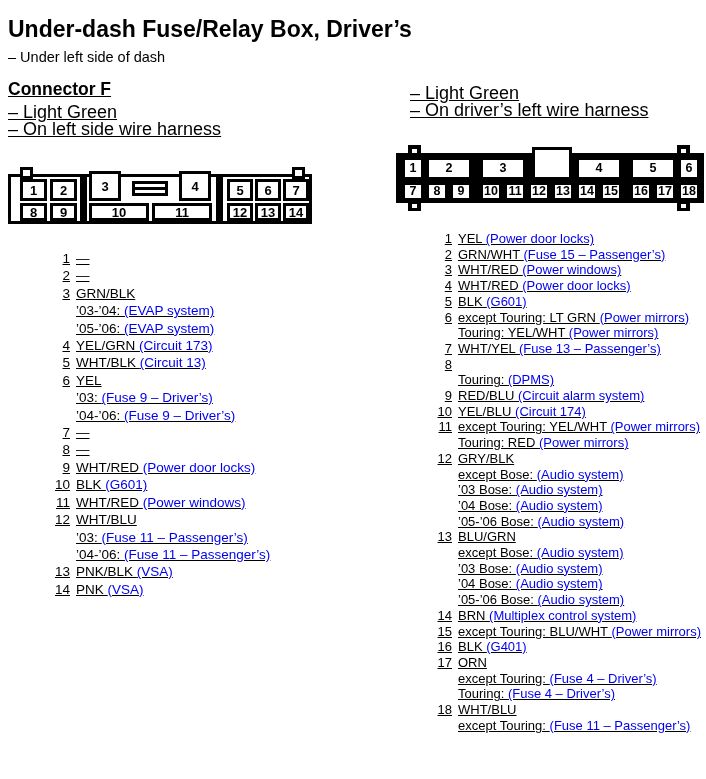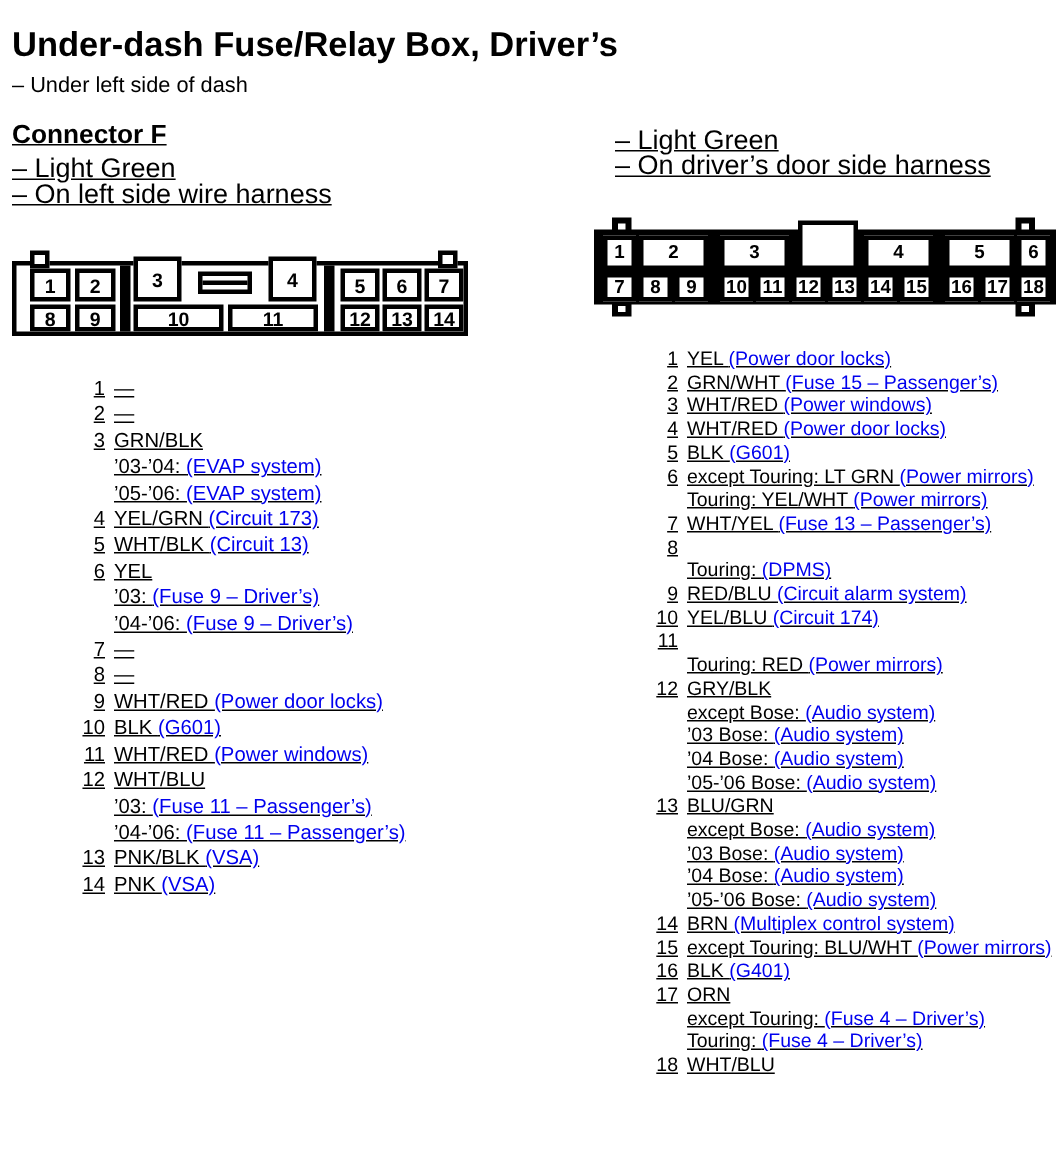--- a/index.html
+++ b/index.html
@@ -160,21 +160,21 @@
         <div class="pin-line">
           <span class="pin-num">14</span>
           <span class="pin-text"><span>PNK </span><span class="lnk">(VSA)</span></span>
         </div>
       </div>
   </section>
 
   <section class="col col-h">
     <div class="notes">
       <div class="note">– Light Green</div>
-      <div class="note">– On driver’s door side harness</div>
+      <div class="note">– On driver’s left wire harness</div>
     </div>
 
     <div class="dgm dgm-h">
       <div class="body-h" style="left:0;top:10px;width:308px;height:50px;"></div>
       <div class="tab-h" style="left:12px;top:2px;width:13px;height:11px;">
           <div class="hole"></div>
         </div>
       <div class="tab-h" style="left:281px;top:2px;width:13px;height:11px;">
           <div class="hole"></div>
         </div>
@@ -248,20 +248,21 @@
         <div class="pin-line">
           <span class="pin-num">9</span>
           <span class="pin-text"><span>RED/BLU </span><span class="lnk">(Circuit alarm system)</span></span>
         </div>
         <div class="pin-line">
           <span class="pin-num">10</span>
           <span class="pin-text"><span>YEL/BLU </span><span class="lnk">(Circuit 174)</span></span>
         </div>
         <div class="pin-line">
           <span class="pin-num">11</span>
+          <span class="pin-text"><span>except Touring: YEL/WHT </span><span class="lnk">(Power mirrors)</span></span>
         </div>
         <div class="pin-line">
           <span class="pin-num"></span>
           <span class="pin-text"><span>Touring: RED </span><span class="lnk">(Power mirrors)</span></span>
         </div>
         <div class="pin-line">
           <span class="pin-num">12</span>
           <span class="pin-text"><span>GRY/BLK</span></span>
         </div>
         <div class="pin-line">
@@ -320,16 +321,20 @@
           <span class="pin-num"></span>
           <span class="pin-text"><span>except Touring: </span><span class="lnk">(Fuse 4 – Driver’s)</span></span>
         </div>
         <div class="pin-line">
           <span class="pin-num"></span>
           <span class="pin-text"><span>Touring: </span><span class="lnk">(Fuse 4 – Driver’s)</span></span>
         </div>
         <div class="pin-line">
           <span class="pin-num">18</span>
           <span class="pin-text"><span>WHT/BLU</span></span>
+        </div>
+        <div class="pin-line">
+          <span class="pin-num"></span>
+          <span class="pin-text"><span>except Touring: </span><span class="lnk">(Fuse 11 – Passenger’s)</span></span>
         </div>
       </div>
   </section>
 </div>
 
 </body></html>

